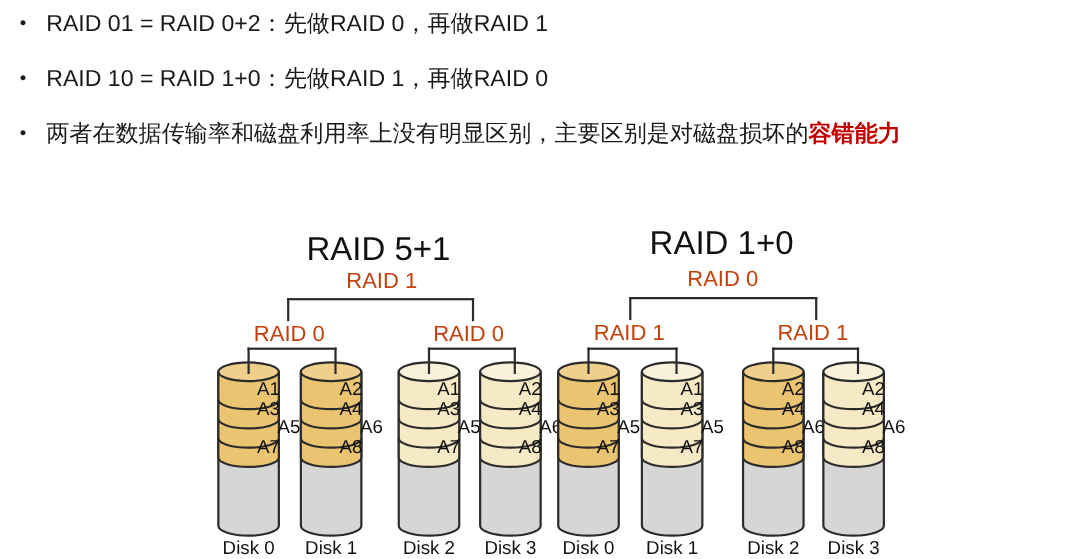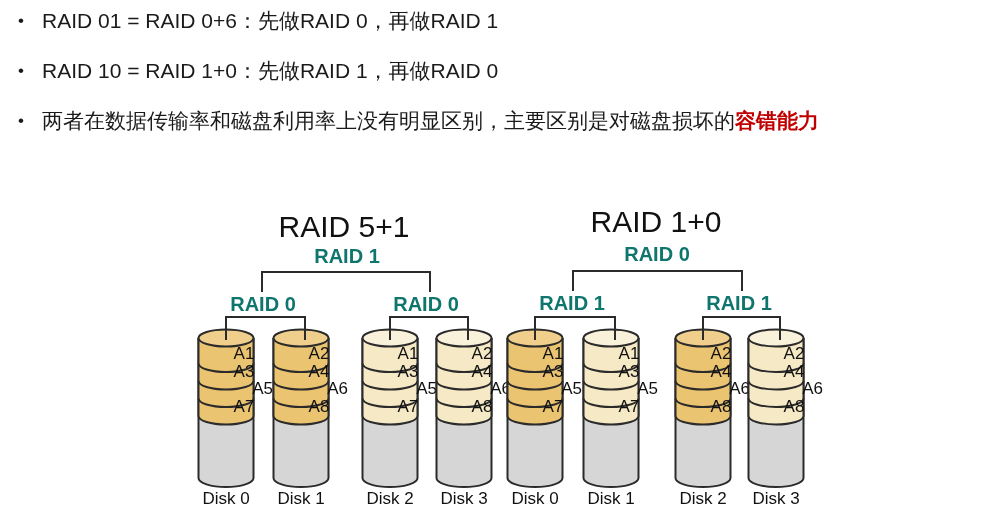--- a/index.html
+++ b/index.html
@@ -13,21 +13,21 @@
   .bullet::before{content:"\2022";display:inline-block;width:24px;font-size:17px;vertical-align:2px;}
   .bullet .hl{color:#C00000;font-weight:700;}
   .bullet-1{top:7px;}
   .bullet-2{top:57px;}
   .bullet-3{top:107px;}
 
   
   .d-title{position:absolute;width:240px;text-align:center;font-size:30px;line-height:32px;color:#111;}
   .d-title.left{left:224px;top:211px;}
   .d-title.right{left:536px;top:206px;}
-  .d-label{position:absolute;width:130px;text-align:center;font-size:20px;line-height:22px;color:#0f766e;font-weight:bold;}
+  .d-label{position:absolute;width:130px;text-align:center;font-size:20px;line-height:22px;color:#c2410c;}
   .toplabel-l{left:282px;top:245px;}
   .toplabel-r{left:592px;top:243px;}
   .sublabel-l1{left:198px;top:293px;}
   .sublabel-l2{left:361px;top:293px;}
   .sublabel-r1{left:507px;top:292px;}
   .sublabel-r2{left:674px;top:292px;}
 
   
   .bracket{position:absolute;border:2px solid #2b2b2b;border-bottom:none;z-index:5;}
   .bk-big-l{left:261px;top:271px;width:166px;height:19px;}
@@ -54,21 +54,21 @@
   .disk-name{position:absolute;top:161px;left:50%;transform:translateX(-50%);
              font-size:17px;line-height:19px;white-space:nowrap;color:#111;}
   .dk1{left:197px;}.dk2{left:272px;}.dk3{left:361px;}.dk4{left:435px;}
   .dk5{left:506px;}.dk6{left:582px;}.dk7{left:674px;}.dk8{left:747px;}
 </style>
 </head>
 <body>
 
 <div class="page">
 
-  <div class="bullet bullet-1"><span>RAID 01 = RAID 0+6：先做RAID 0，再做RAID 1</span></div>
+  <div class="bullet bullet-1"><span>RAID 01 = RAID 0+2：先做RAID 0，再做RAID 1</span></div>
   <div class="bullet bullet-2"><span>RAID 10 = RAID 1+0：先做RAID 1，再做RAID 0</span></div>
   <div class="bullet bullet-3"><span>两者在数据传输率和磁盘利用率上没有明显区别，主要区别是对磁盘损坏的</span><span class="hl">容错能力</span></div>
 
   <div>
 
     <div class="d-title left">RAID 5+1</div>
     <div class="d-title right">RAID 1+0</div>
 
     <div class="d-label toplabel-l">RAID 1</div>
     <div class="d-label toplabel-r">RAID 0</div>

